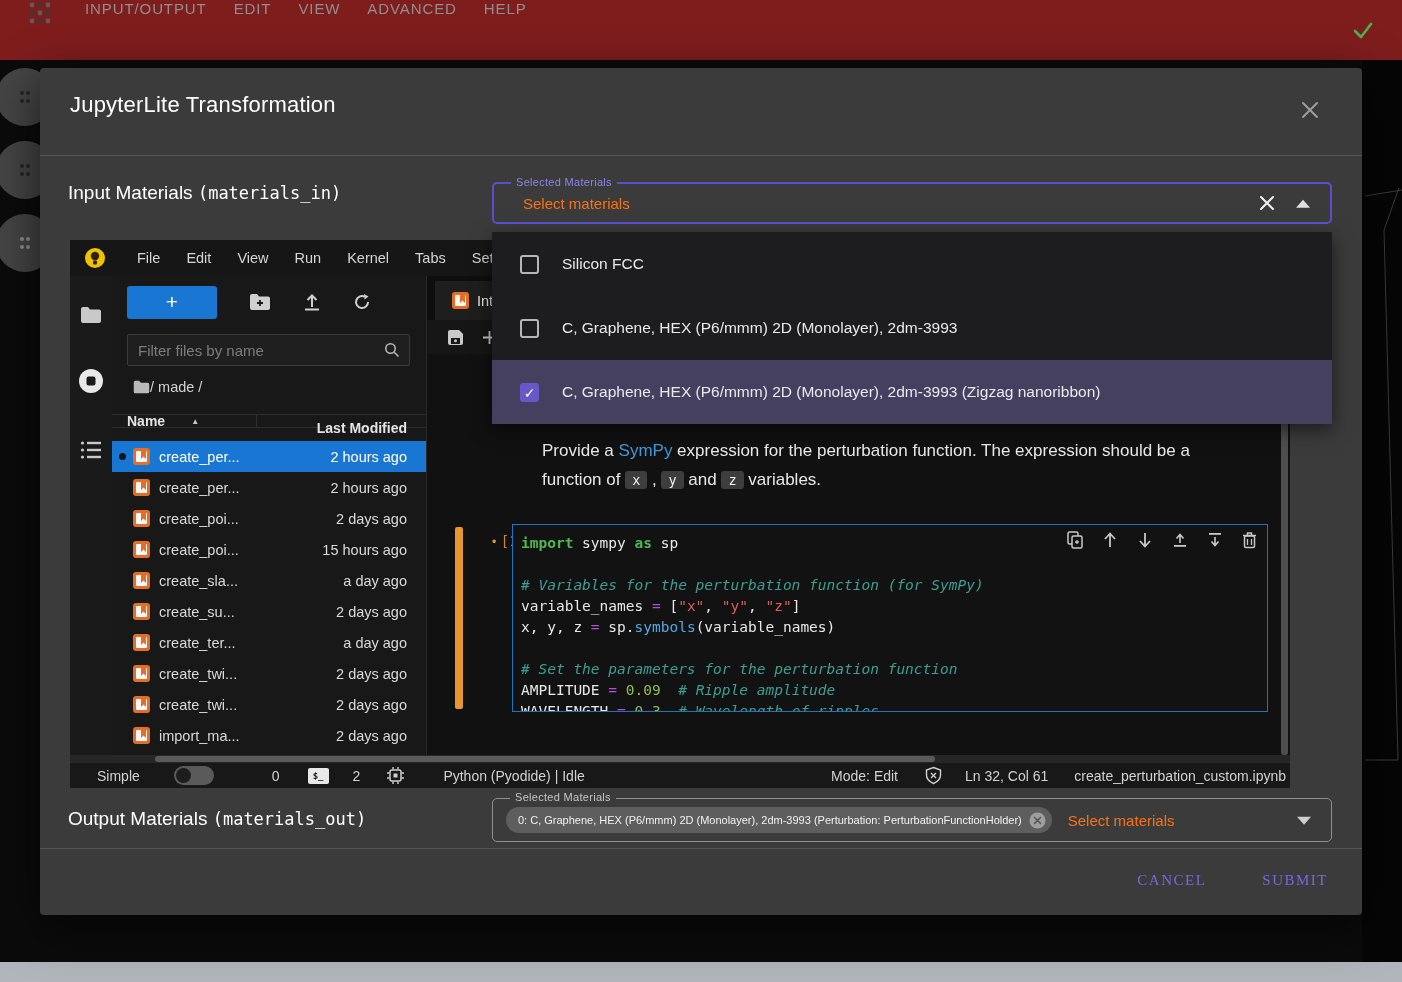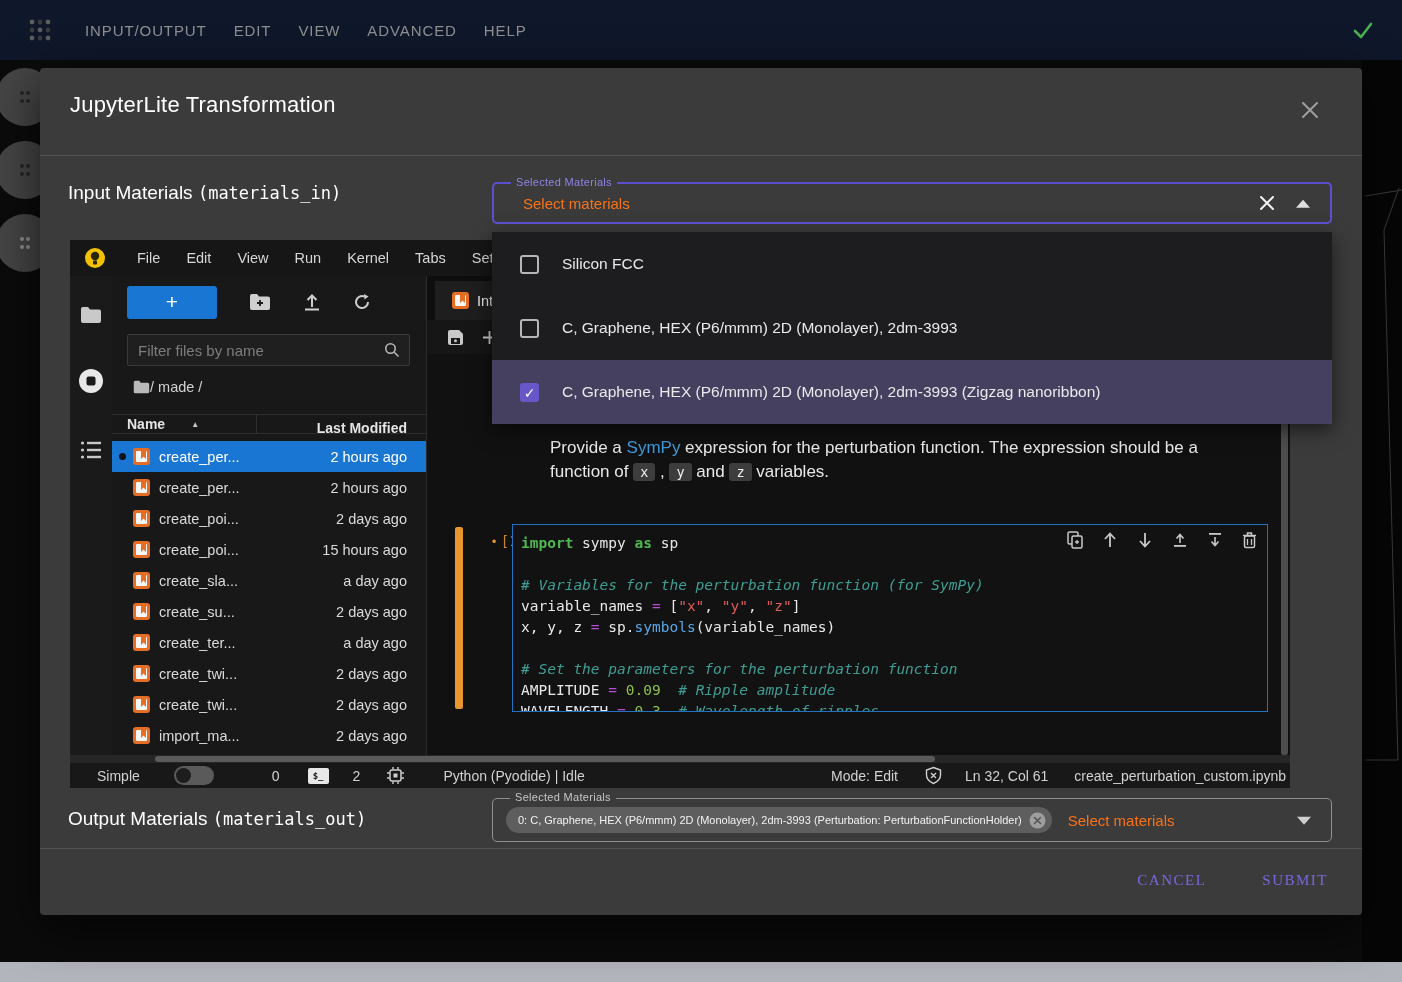--- a/index.html
+++ b/index.html
@@ -1,21 +1,21 @@
 <!DOCTYPE html>
 <html><head>
 <meta charset="utf-8">
 <style>
   *{margin:0;padding:0;box-sizing:border-box}
   html,body{background:#000}
   body{font-family:"Liberation Sans",sans-serif;-webkit-font-smoothing:antialiased}
   #stage{position:relative;width:1402px;height:982px;background:#0b0b0b;overflow:hidden}
 
   
-  #topbar{position:absolute;left:0;top:0;width:100%;height:60px;background:#0f172a;display:flex;align-items:center;z-index:1}
+  #topbar{position:absolute;left:0;top:0;width:100%;height:60px;background:#7f1d1d;display:flex;align-items:flex-start;z-index:1}
   #logo{margin-left:27px;width:26px;height:26px}
   #top-menu{display:flex;align-items:center;margin-left:32px}
   .tb-item{color:#8f8f8f;font-size:15px;letter-spacing:.9px;margin-right:27px;cursor:pointer}
   #topbar-check{position:absolute;right:26px;top:17px;width:26px;height:26px}
 
   
   .fab{position:absolute;left:-4px;width:58px;height:58px;border-radius:50%;background:#454545;z-index:2;display:flex;align-items:center;justify-content:center}
   #right-backdrop{position:absolute;right:0;top:60px;width:40px;height:902px;background:#060606;z-index:0}
   #bottom-bar{position:absolute;left:0;top:962px;width:100%;height:20px;background:#b2b5bb;z-index:3}
 
@@ -63,21 +63,21 @@
 
   #filebrowser{position:absolute;left:42px;top:36px;width:315px;height:512px;background:#181818;border-right:1px solid #2a2a2a}
   #fb-toolbar{position:absolute;left:0;top:8px;width:100%;height:36px;display:flex;align-items:center}
   #fb-new-launcher{margin-left:15px;width:90px;height:33px;background:#1976d2;border-radius:3px;color:#fff;font-size:21px;display:flex;align-items:center;justify-content:center;cursor:pointer}
   .fb-tb-icon{margin-left:32px;cursor:pointer}
   #fb-filter{position:absolute;left:15px;top:58px;width:283px;height:32px;background:#1f1f1f;border:1px solid #3a3a3a;border-radius:2px;display:flex;align-items:center}
   #fb-filter input{flex:1;background:transparent;border:none;outline:none;color:#cfcfcf;font-size:15px;padding:0 10px;font-family:"Liberation Sans",sans-serif}
   #fb-filter input::placeholder{color:#7d7d7d}
   #fb-filter .search{margin-right:9px}
   #fb-crumb{position:absolute;left:21px;top:103px;display:flex;align-items:center;gap:0;color:#d2d2d2;font-size:14.5px}
-  #fb-header{position:absolute;left:0;top:138px;width:100%;height:20px;border-top:1px solid #2e2e2e;border-bottom:1px solid #2e2e2e;display:flex;align-items:center;color:#e4e4e4;font-size:14px;font-weight:bold}
+  #fb-header{position:absolute;left:0;top:138px;width:100%;height:14px;border-top:1px solid #2e2e2e;border-bottom:1px solid #2e2e2e;display:flex;align-items:center;color:#e4e4e4;font-size:14px;font-weight:bold}
   #fb-header .h-name{padding-left:15px;width:144px;display:flex;align-items:center;gap:26px;cursor:pointer}
   #fb-header .sort{font-size:8px;color:#c8c8c8}
   #fb-header .h-mod{flex:1;text-align:right;padding-right:19px;border-left:1px solid #2e2e2e;height:100%;line-height:26px;cursor:pointer}
   #file-list{position:absolute;left:0;top:165px;width:100%}
   .file-row{height:31px;display:flex;align-items:center;color:#dadada;font-size:14.5px;cursor:pointer}
   .file-row.sel{background:#1976d2;color:#fff}
   .dirty-dot{width:7px;height:7px;border-radius:50%;background:#10141f;margin-left:7px;flex:none}
   .dirty-dot.hide{visibility:hidden}
   .nb-icon{position:relative;width:17px;height:17px;background:#e46e25;border-radius:3px;margin-left:7px;flex:none}
   .nb-icon::before{content:"";position:absolute;left:3px;top:3px;right:3px;bottom:3px;background:#f7f7f7;border-radius:1px}
@@ -85,21 +85,21 @@
   .f-name{margin-left:9px;white-space:nowrap}
   .f-time{flex:1;text-align:right;padding-right:19px;white-space:nowrap}
 
   
   #notebook{position:absolute;left:357px;top:36px;width:863px;height:512px;background:#111}
   #nb-tabbar{position:absolute;left:0;top:0;width:100%;height:44px;background:#0e0e0e}
   #nb-tab{position:absolute;left:8px;top:5px;width:106px;height:39px;background:#1e1e1e;display:flex;align-items:center;gap:8px;padding-left:10px;color:#e6e6e6;font-size:14.5px;cursor:pointer;overflow:hidden}
   #nb-toolbar{position:absolute;left:0;top:44px;width:100%;height:34px;background:#161616;display:flex;align-items:center;gap:18px;padding-left:20px}
   #nb-content{position:absolute;left:0;top:78px;width:100%;height:401px;background:#111;overflow:hidden}
   #md-heading{position:absolute;left:123px;top:113px;font-size:24px;font-weight:bold;color:#ededed}
-  #md-paragraph{position:absolute;left:123px;top:160px;width:692px;font-size:17px;line-height:24px;color:#e8e8e8}
+  #md-paragraph{position:absolute;left:115px;top:160px;width:692px;font-size:17px;line-height:29px;color:#e8e8e8}
   .md-link{color:#3f9bdc;cursor:pointer}
   .md-code{font-family:"DejaVu Sans Mono",monospace;font-size:13.5px;background:#3d3d3d;color:#f0f0f0;padding:1px 7px;border-radius:3px}
   #cell-collapser{position:absolute;left:28px;top:251px;width:8px;height:182px;background:#e8962e;border-radius:2px;cursor:pointer}
   #cell-prompt{position:absolute;left:36px;top:257px;width:80px;text-align:right;font-family:"DejaVu Sans Mono",monospace;font-size:14px;color:#ca8634;white-space:nowrap}
   #cell-prompt .dot{color:#e8962e;font-size:12px;margin-right:3px}
   #code-cell{position:absolute;left:85px;top:248px;width:756px;height:188px;background:#121212;border:1px solid #2272c3;overflow:hidden}
   #code-editor{padding:8px 0 0 8px;font-family:"DejaVu Sans Mono",monospace;font-size:14.5px;line-height:21px;white-space:pre}
   .code-line{height:21px}
   .tk-pl{color:#e8e8e8}
   .tk-kw{color:#4fb84f;font-weight:bold}

